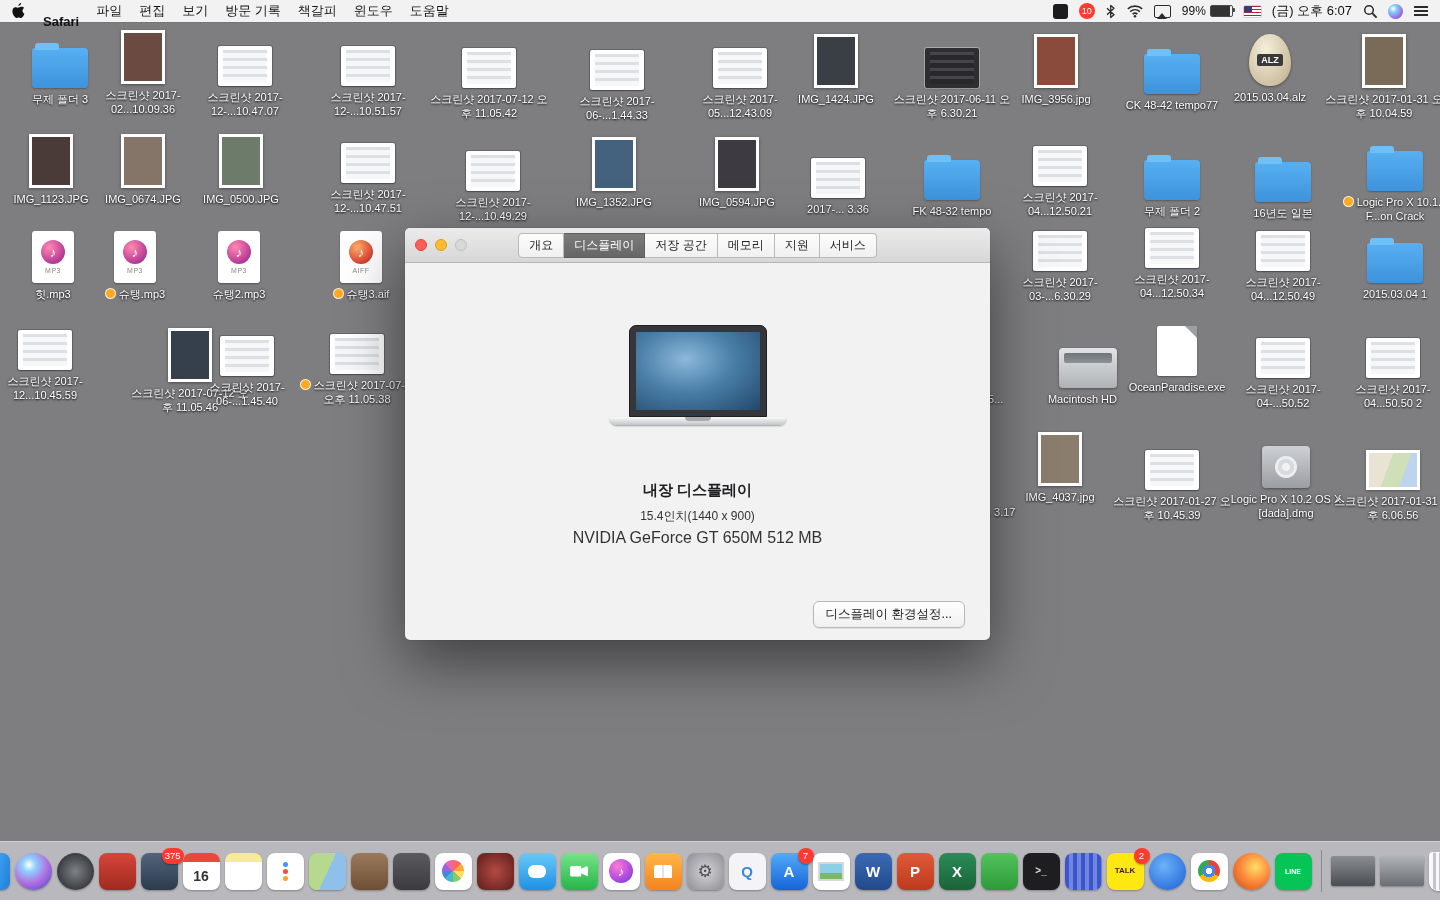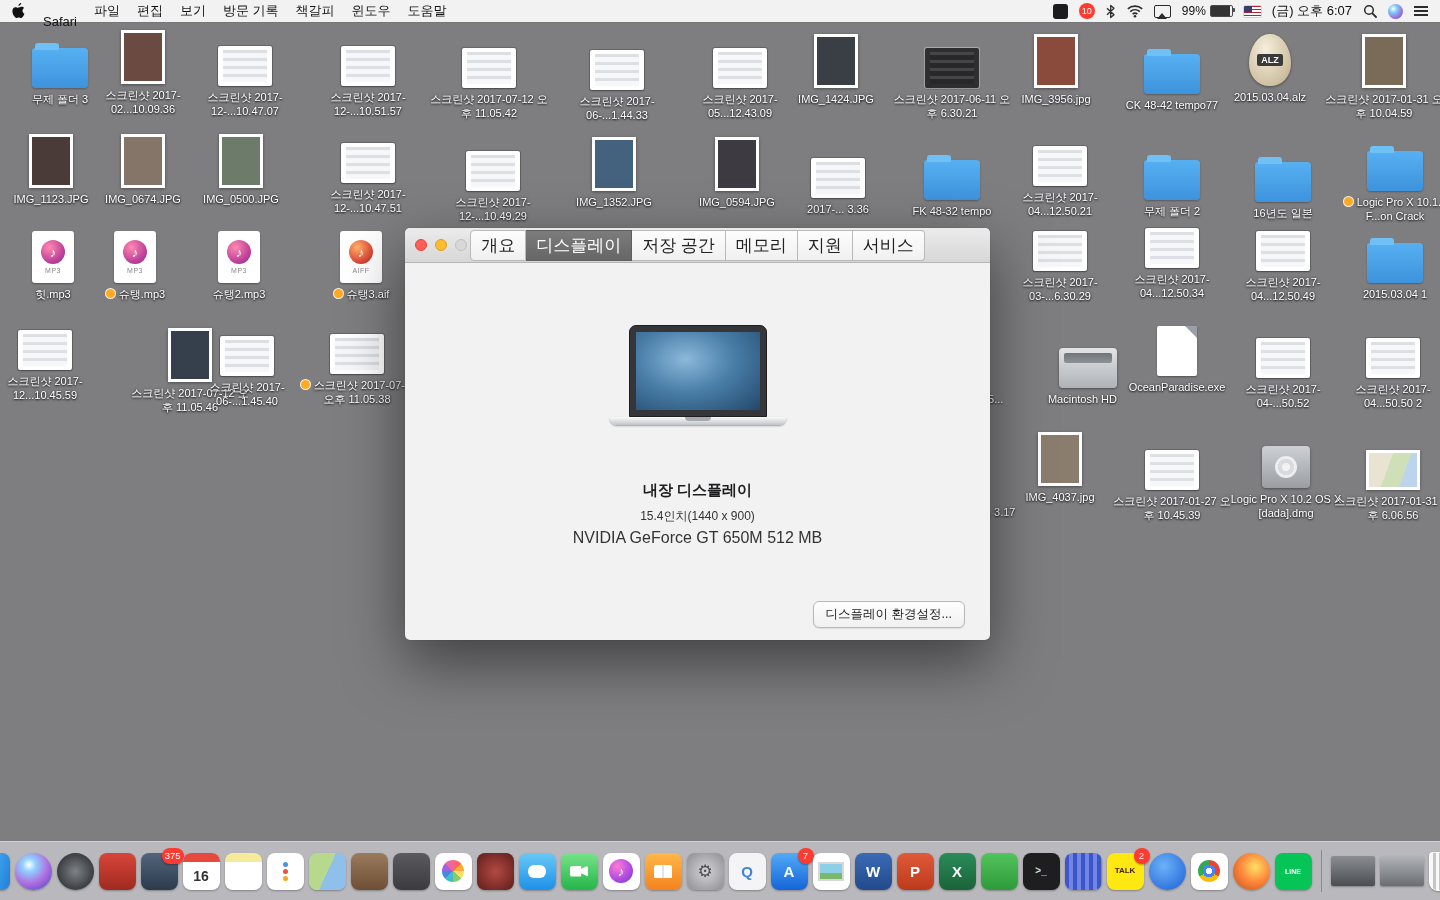--- a/index.html
+++ b/index.html
@@ -4,21 +4,21 @@
 <style>
   html,body{margin:0;padding:0;width:1440px;height:900px;overflow:hidden;
     font-family:"Liberation Sans","DejaVu Sans",sans-serif;}
   body{position:relative;background:var(--desktop-bg,#7e7e80);}
 
   
   .menubar{position:absolute;top:0;left:0;right:0;height:22px;z-index:200;
     background:var(--menubar-bg,rgba(247,247,247,.96));display:flex;align-items:center;
     padding:0 12px;font-size:13px;color:#111;box-shadow:0 0 1px rgba(0,0,0,.35);}
   .mb-left{display:flex;align-items:center;gap:17px;}
-  .mb-app{font-weight:400;margin-top:20px;}
+  .mb-app{font-weight:700;margin-top:20px;}
   .mb-menus{display:flex;gap:17px;}
   .mb-item{white-space:nowrap;}
   .mb-right{margin-left:auto;display:flex;align-items:center;gap:11px;}
   .st-ic{display:inline-flex;align-items:center;justify-content:center;}
   .line-ic{width:15px;height:15px;border-radius:3px;background:#1c1c1e;}
   .kakao-badge{width:16px;height:16px;border-radius:50%;background:var(--badge-red,#ff3b30);
     color:#fff;font-size:9px;display:inline-flex;align-items:center;justify-content:center;}
   .airplay{width:15px;height:11px;border:1.5px solid #2c2c2c;border-radius:2px;position:relative;}
   .airplay::after{content:"";position:absolute;left:50%;transform:translateX(-50%);bottom:-2px;
     border-left:5px solid transparent;border-right:5px solid transparent;border-bottom:6px solid #2c2c2c;}
@@ -88,21 +88,21 @@
     background:var(--window-bg,#f2f2f2);border-radius:5px;
     box-shadow:0 22px 60px rgba(0,0,0,.5),0 0 1px rgba(0,0,0,.45);}
   .titlebar{height:34px;background:linear-gradient(#ebebeb,#d7d7d7);border-bottom:1px solid #b6b6b6;
     border-radius:5px 5px 0 0;position:relative;display:flex;align-items:center;justify-content:center;}
   .traffic{position:absolute;left:10px;top:0;bottom:0;display:flex;align-items:center;gap:8px;}
   .tl{width:12px;height:12px;border-radius:50%;box-sizing:border-box;}
   .tl.red{background:#ff5f57;border:1px solid #e0443e;}
   .tl.yellow{background:#febc2e;border:1px solid #d89e24;}
   .tl.gray{background:#d8d8d8;border:1px solid #c0c0c0;}
   .segtabs{display:flex;}
-  .segtab{font-size:17px;padding:3px 10px;background:linear-gradient(#fdfdfd,#f0f0f0);
+  .segtab{font-size:12px;padding:3px 10px;background:linear-gradient(#fdfdfd,#f0f0f0);
     border:1px solid #b9b9b9;border-left:none;color:#222;white-space:nowrap;cursor:default;}
   .segtab:first-child{border-left:1px solid #b9b9b9;border-radius:4px 0 0 4px;}
   .segtab:last-child{border-radius:0 4px 4px 0;}
   .segtab.active{background:linear-gradient(#7c7c7c,var(--tab-active,#666));color:#fff;border-color:#5f5f5f;}
   .macbook{position:absolute;top:97px;left:50%;transform:translateX(-50%);width:176px;}
   .mb-screen{width:138px;height:92px;margin:0 auto;background:#34363a;border:1px solid #1f1f22;
     border-radius:7px 7px 0 0;padding:6px;box-sizing:border-box;}
   .mb-display{height:100%;background:radial-gradient(ellipse at 40% 35%,#8cb8da 0%,#4a7fa8 45%,#23486b 100%);}
   .mb-base{height:8px;background:linear-gradient(#fafafa,#c2c5c9);border-radius:2px 2px 9px 9px;
     position:relative;box-shadow:0 1px 2px rgba(0,0,0,.35);}

